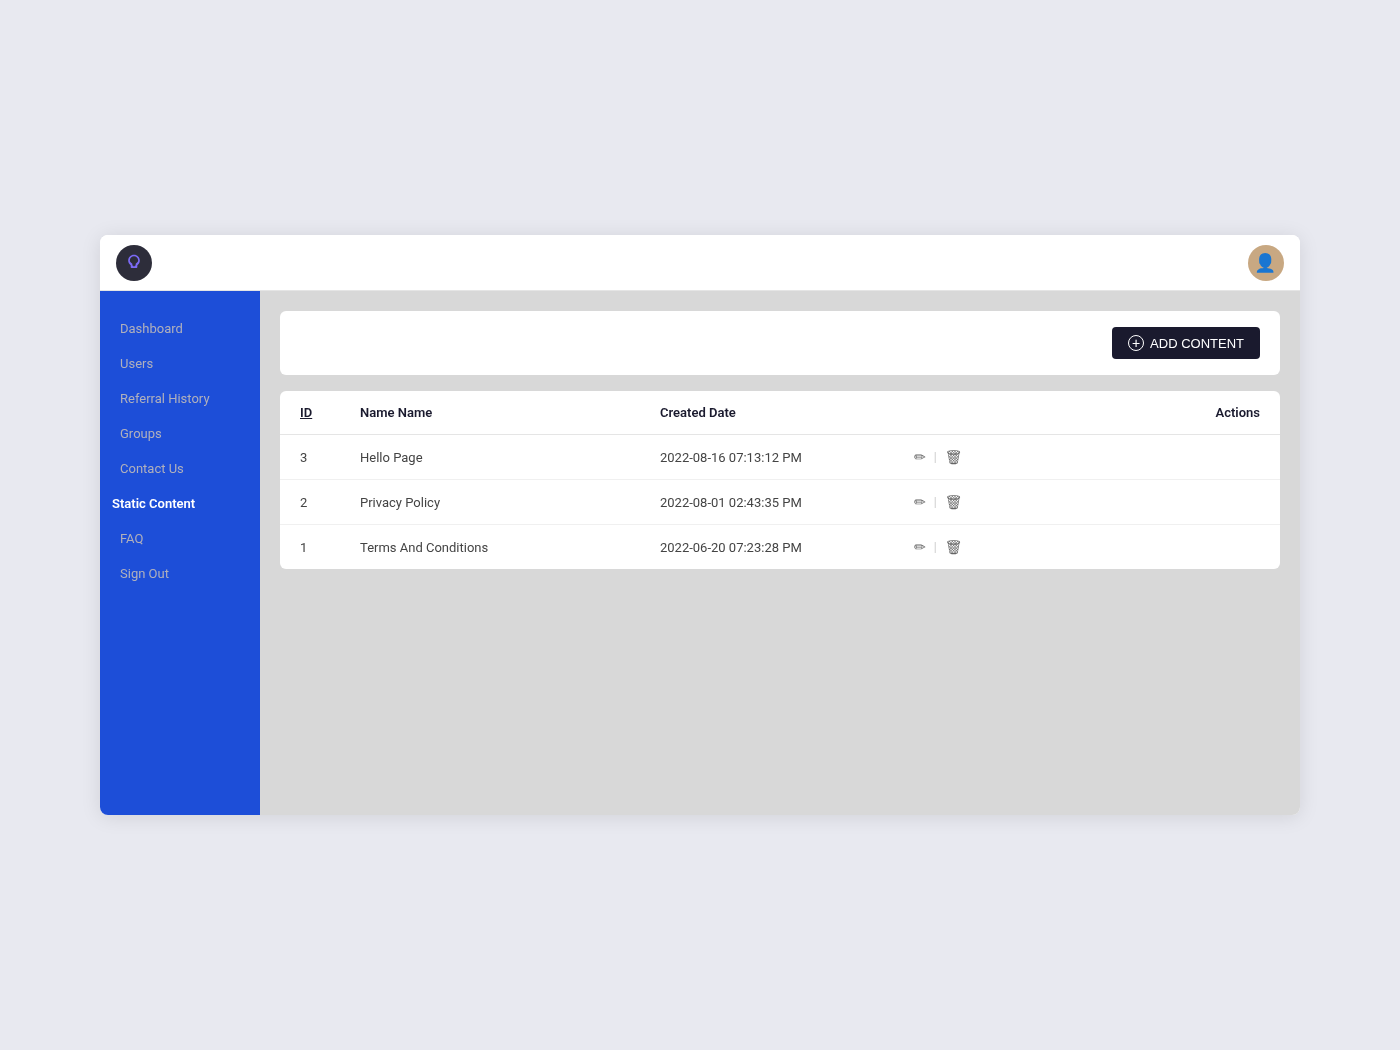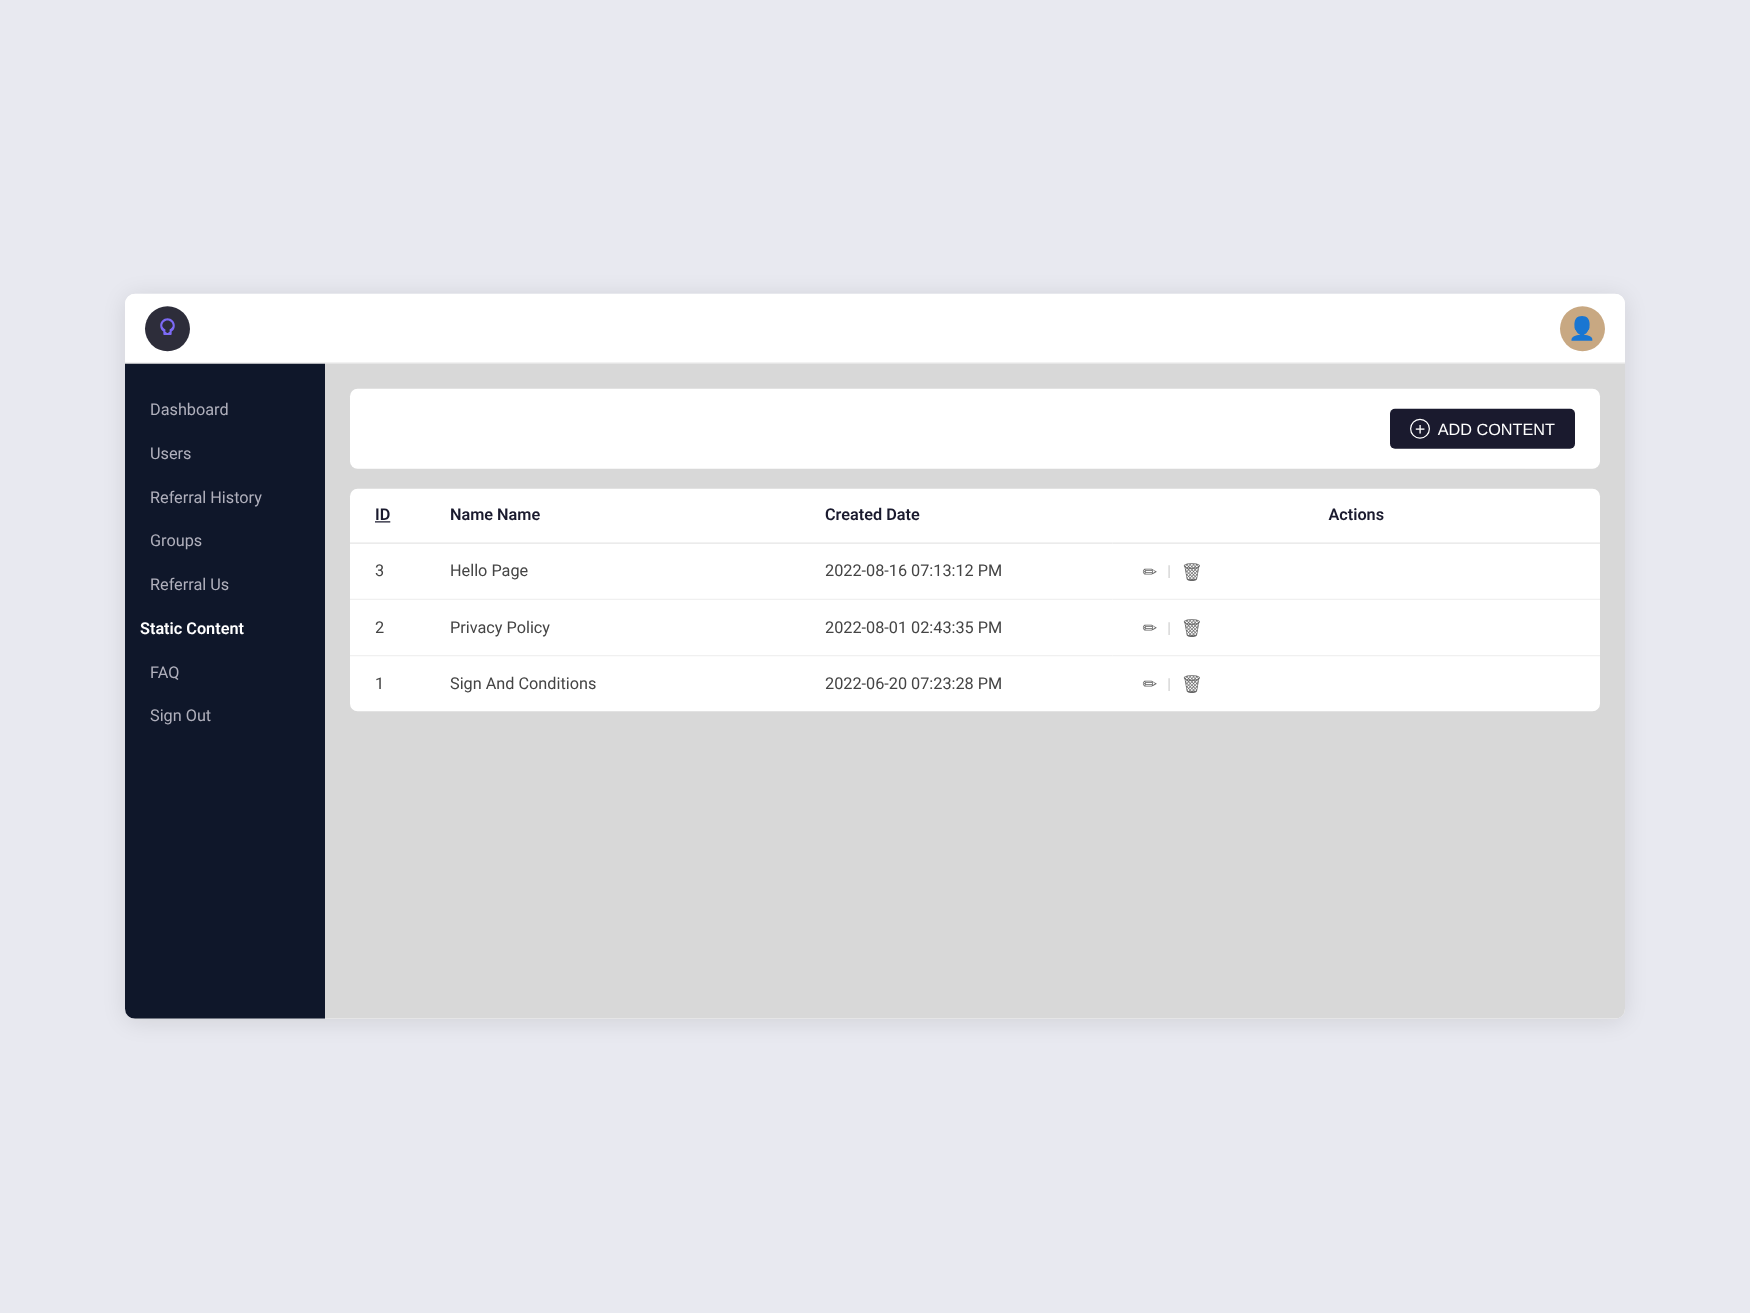--- a/index.html
+++ b/index.html
@@ -67,21 +67,21 @@
 
     
     .main-layout {
       display: flex;
       flex: 1;
     }
 
     
     .sidebar {
       width: 160px;
-      background: #0f172a;
+      background: #1d4ed8;
       flex-shrink: 0;
       padding: 20px 0;
     }
 
     .sidebar-item {
       padding: 10px 20px;
       color: #b0b0bc;
       font-size: 13px;
       cursor: pointer;
       transition: color 0.2s;
@@ -191,21 +191,21 @@
     }
 
     .action-divider {
       color: #ccc;
       font-size: 12px;
     }
 
     .col-id { width: 60px; text-decoration: underline; }
     .col-name { width: 300px; }
     .col-date { width: 250px; }
-    .col-actions { text-align: center; }
+    .col-actions { text-align: right; }
   </style>
 </head>
 <body>
 
 <div class="app-container">
 
   <div class="header">
     <div class="logo-circle">
       <svg viewBox="0 0 24 24" xmlns="http://www.w3.org/2000/svg">
         <path d="M12 2C8.13 2 5 5.13 5 9c0 2.38 1.19 4.47 3 5.74V17c0 .55.45 1 1 1h6c.55 0 1-.45 1-1v-2.26c1.81-1.27 3-3.36 3-5.74 0-3.87-3.13-7-7-7zm-1 14v-1h2v1h-2zm3-3.22V15h-4v-2.22C8.48 11.71 7 10.45 7 9c0-2.76 2.24-5 5-5s5 2.24 5 5c0 1.45-1.48 2.71-3 3.78z"></path>
@@ -216,21 +216,21 @@
     </div>
   </div>
 
   <div class="main-layout">
 
     <nav class="sidebar">
       <div class="sidebar-item">Dashboard</div>
       <div class="sidebar-item">Users</div>
       <div class="sidebar-item">Referral History</div>
       <div class="sidebar-item">Groups</div>
-      <div class="sidebar-item">Referral Us</div>
+      <div class="sidebar-item">Contact Us</div>
       <div class="sidebar-item active">Static Content</div>
       <div class="sidebar-item">FAQ</div>
       <div class="sidebar-item">Sign Out</div>
     </nav>
 
     <main class="content-area">
 
       <div class="toolbar-card">
         <button class="add-content-btn">
           <span class="plus-circle">+</span>
@@ -276,21 +276,21 @@
           </button>
           <span class="action-divider">|</span>
           <button class="action-btn" title="Delete">
             <span>🗑</span>
           </button>
         </div>
       </td>
     </tr>
               <tr>
       <td>1</td>
-      <td>Sign And Conditions</td>
+      <td>Terms And Conditions</td>
       <td>2022-06-20 07:23:28 PM</td>
       <td>
         <div class="actions-cell">
           <button class="action-btn" title="Edit">
             <span>✏</span>
           </button>
           <span class="action-divider">|</span>
           <button class="action-btn" title="Delete">
             <span>🗑</span>
           </button>

